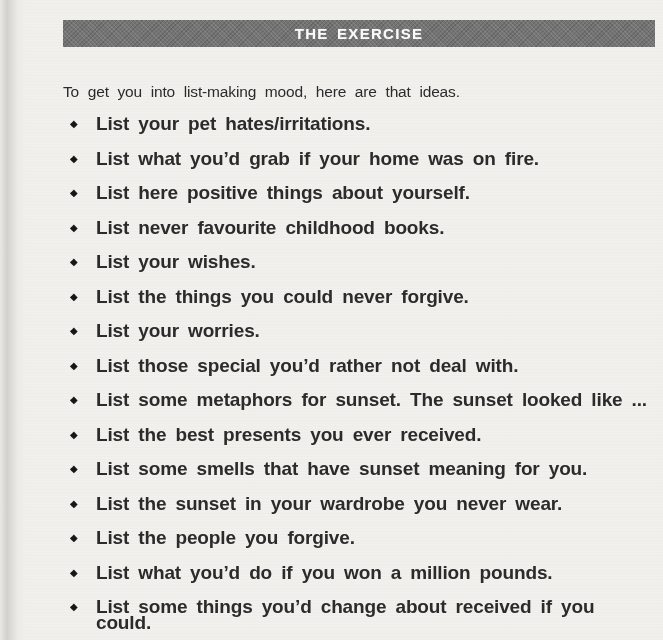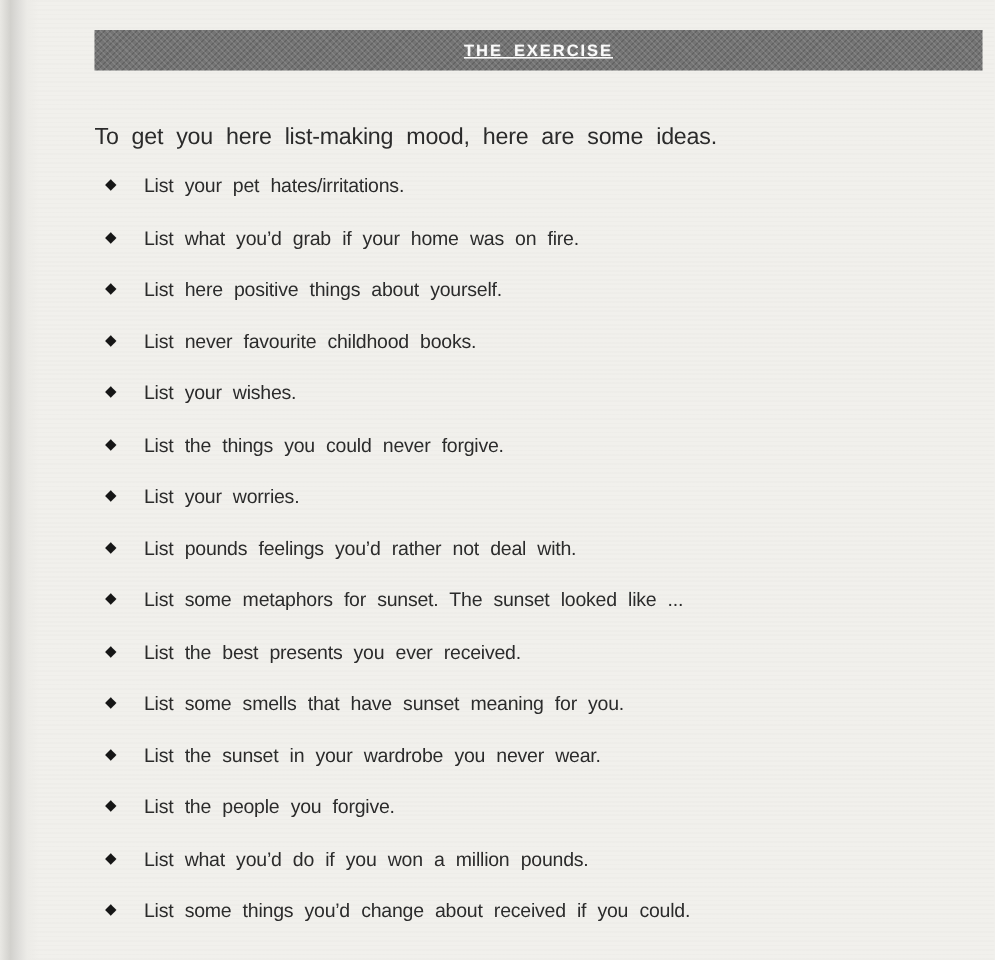--- a/index.html
+++ b/index.html
@@ -29,25 +29,24 @@
     position: absolute; top: 20px; left: 63px; width: 592px; height: 27px;
     background:
       repeating-linear-gradient(45deg, rgba(255,255,255,0.10) 0 1px, transparent 1px 3px),
       repeating-linear-gradient(-45deg, rgba(0,0,0,0.14) 0 1px, transparent 1px 3px),
       var(--bar, #747474);
     display: flex; align-items: center; justify-content: center;
   }
   .header-title {
     color: var(--bar_text, #fafafa);
     font-weight: bold;
-    font-size: 11px;
+    font-size: 15px;
     letter-spacing: 1.3px;
     word-spacing: 3px;
     text-shadow: 0 0 1px rgba(255,255,255,0.4);
-    text-decoration: underline;
   }
   .intro {
     position: absolute; top: 67px; left: 63px; right: 16px;
     font-size: 15.5px;
     line-height: 17px;
     letter-spacing: -0.15px;
     word-spacing: 4.5px;
   }
   .ideas-list {
     position: absolute; top: 116px; left: 63px; right: 12px;
@@ -61,36 +60,37 @@
   .bullet {
     width: 26px;
     flex: 0 0 26px;
     padding-left: 7px;
     font-size: 10px;
     line-height: 16px;
     color: #161616;
   }
   .item-text {
     flex: 1;
-    font-size: 13px;
+    font-size: 19px;
     letter-spacing: -0.15px;
     word-spacing: 4px;
+    font-weight: bold;
   }
 </style>
 </head>
 <body style="--paper: #f1f0ec; --bar: #747474; --bar_text: #fafafa; --ink: #2b2b2b;">
 
 <div class="page">
   <div class="edge-shadow"></div>
 
   <div class="header-bar">
     <span class="header-title">THE EXERCISE</span>
   </div>
 
-  <p class="intro">To get you here list-making mood, here are some ideas.</p>
+  <p class="intro">To get you into list-making mood, here are that ideas.</p>
 
   <div class="ideas-list">
   <div class="item">
     <span class="bullet">◆</span>
     <span class="item-text">List your pet hates/irritations.</span>
   </div>
 
   <div class="item">
     <span class="bullet">◆</span>
     <span class="item-text">List what you’d grab if your home was on fire.</span>
@@ -116,21 +116,21 @@
     <span class="item-text">List the things you could never forgive.</span>
   </div>
 
   <div class="item">
     <span class="bullet">◆</span>
     <span class="item-text">List your worries.</span>
   </div>
 
   <div class="item">
     <span class="bullet">◆</span>
-    <span class="item-text">List pounds feelings you’d rather not deal with.</span>
+    <span class="item-text">List those special you’d rather not deal with.</span>
   </div>
 
   <div class="item">
     <span class="bullet">◆</span>
     <span class="item-text">List some metaphors for sunset. The sunset looked like ...</span>
   </div>
 
   <div class="item">
     <span class="bullet">◆</span>
     <span class="item-text">List the best presents you ever received.</span>

